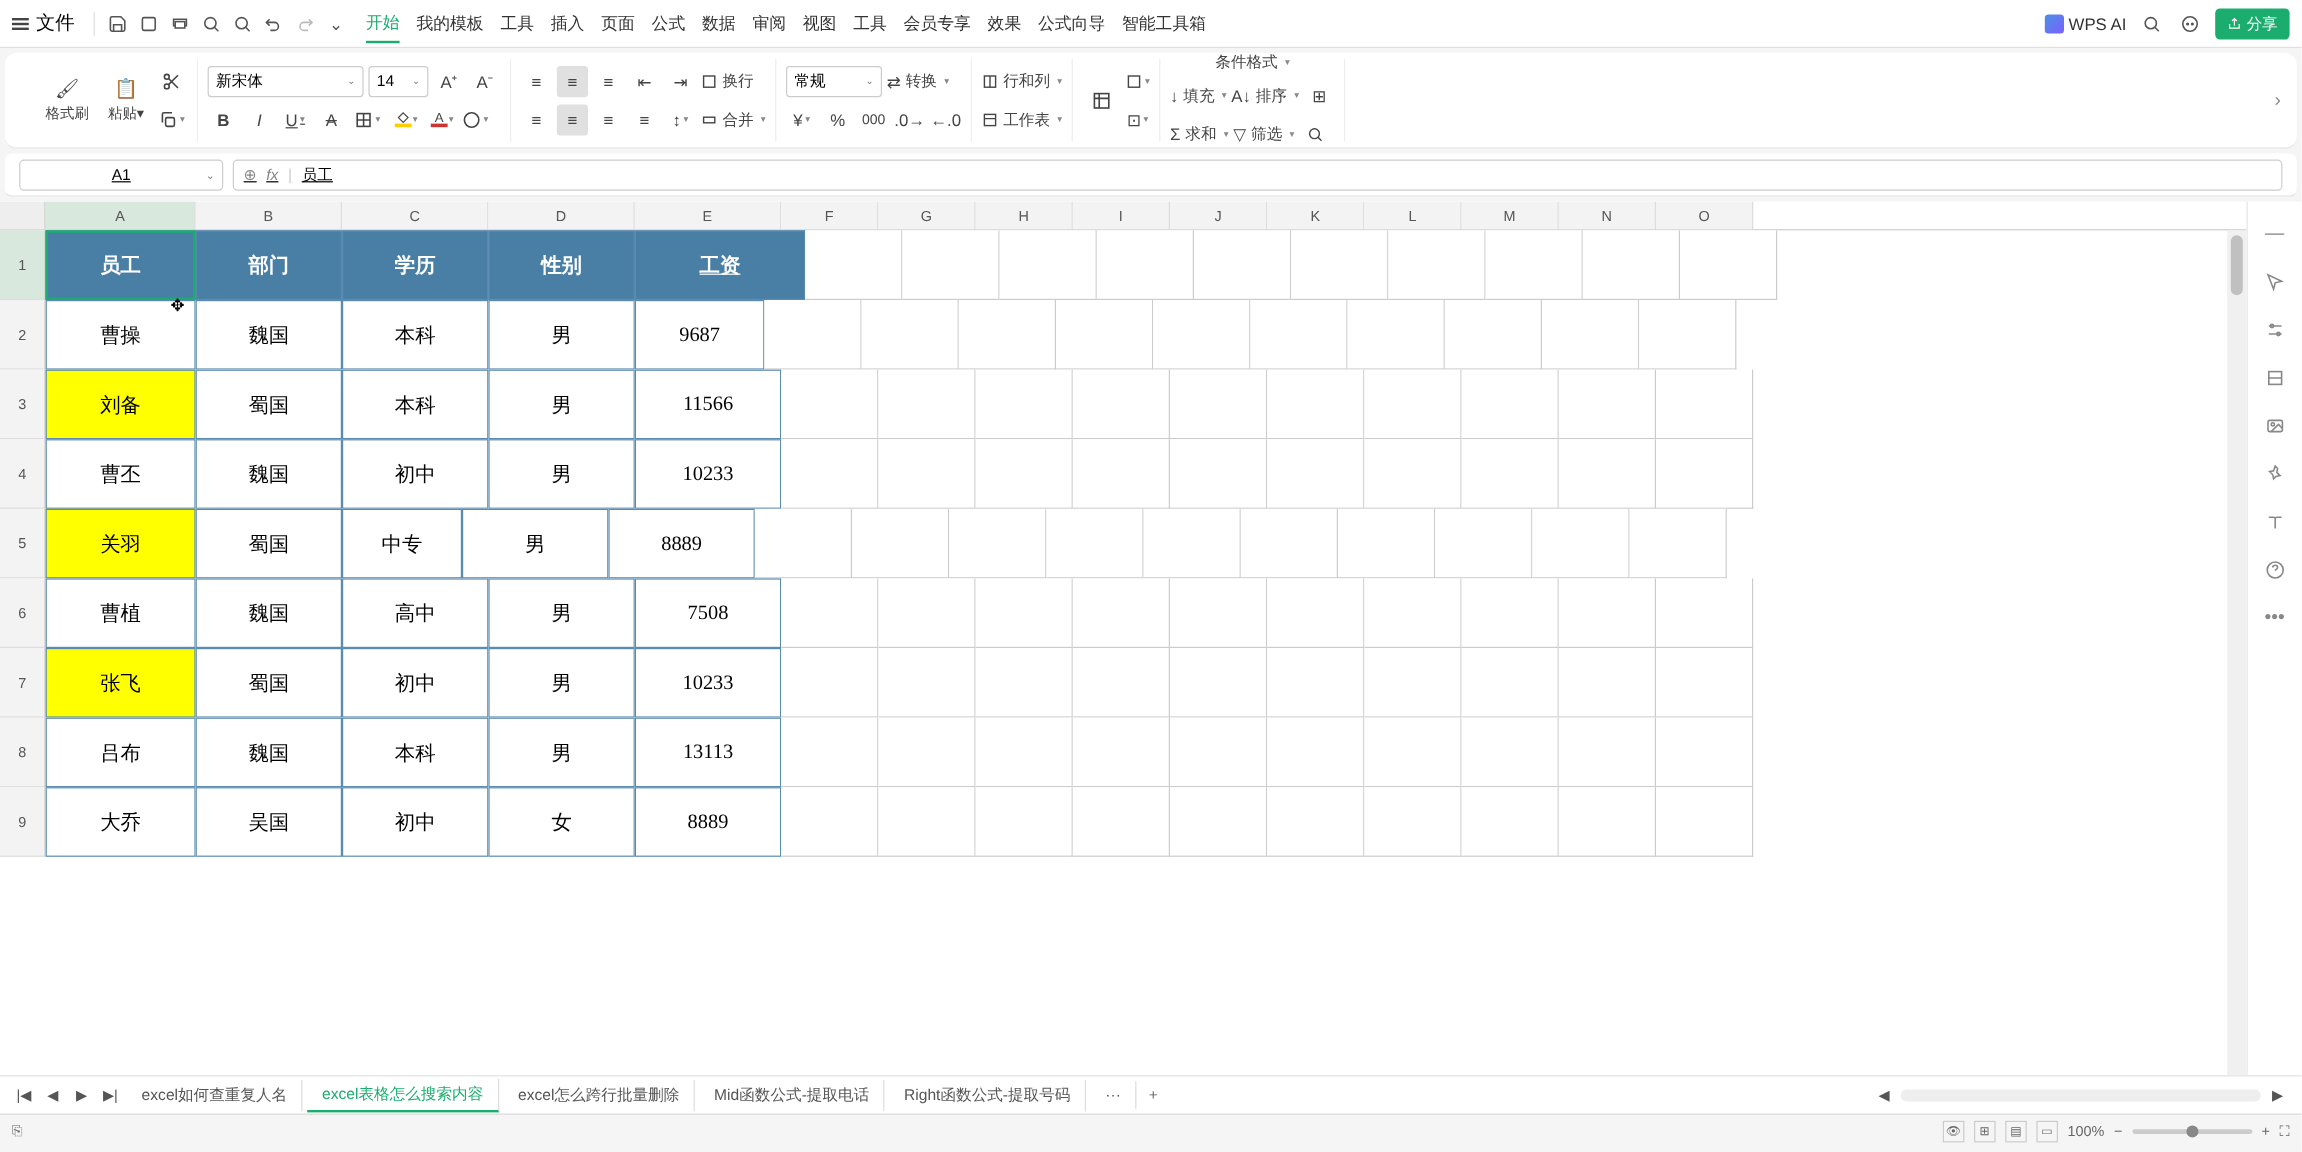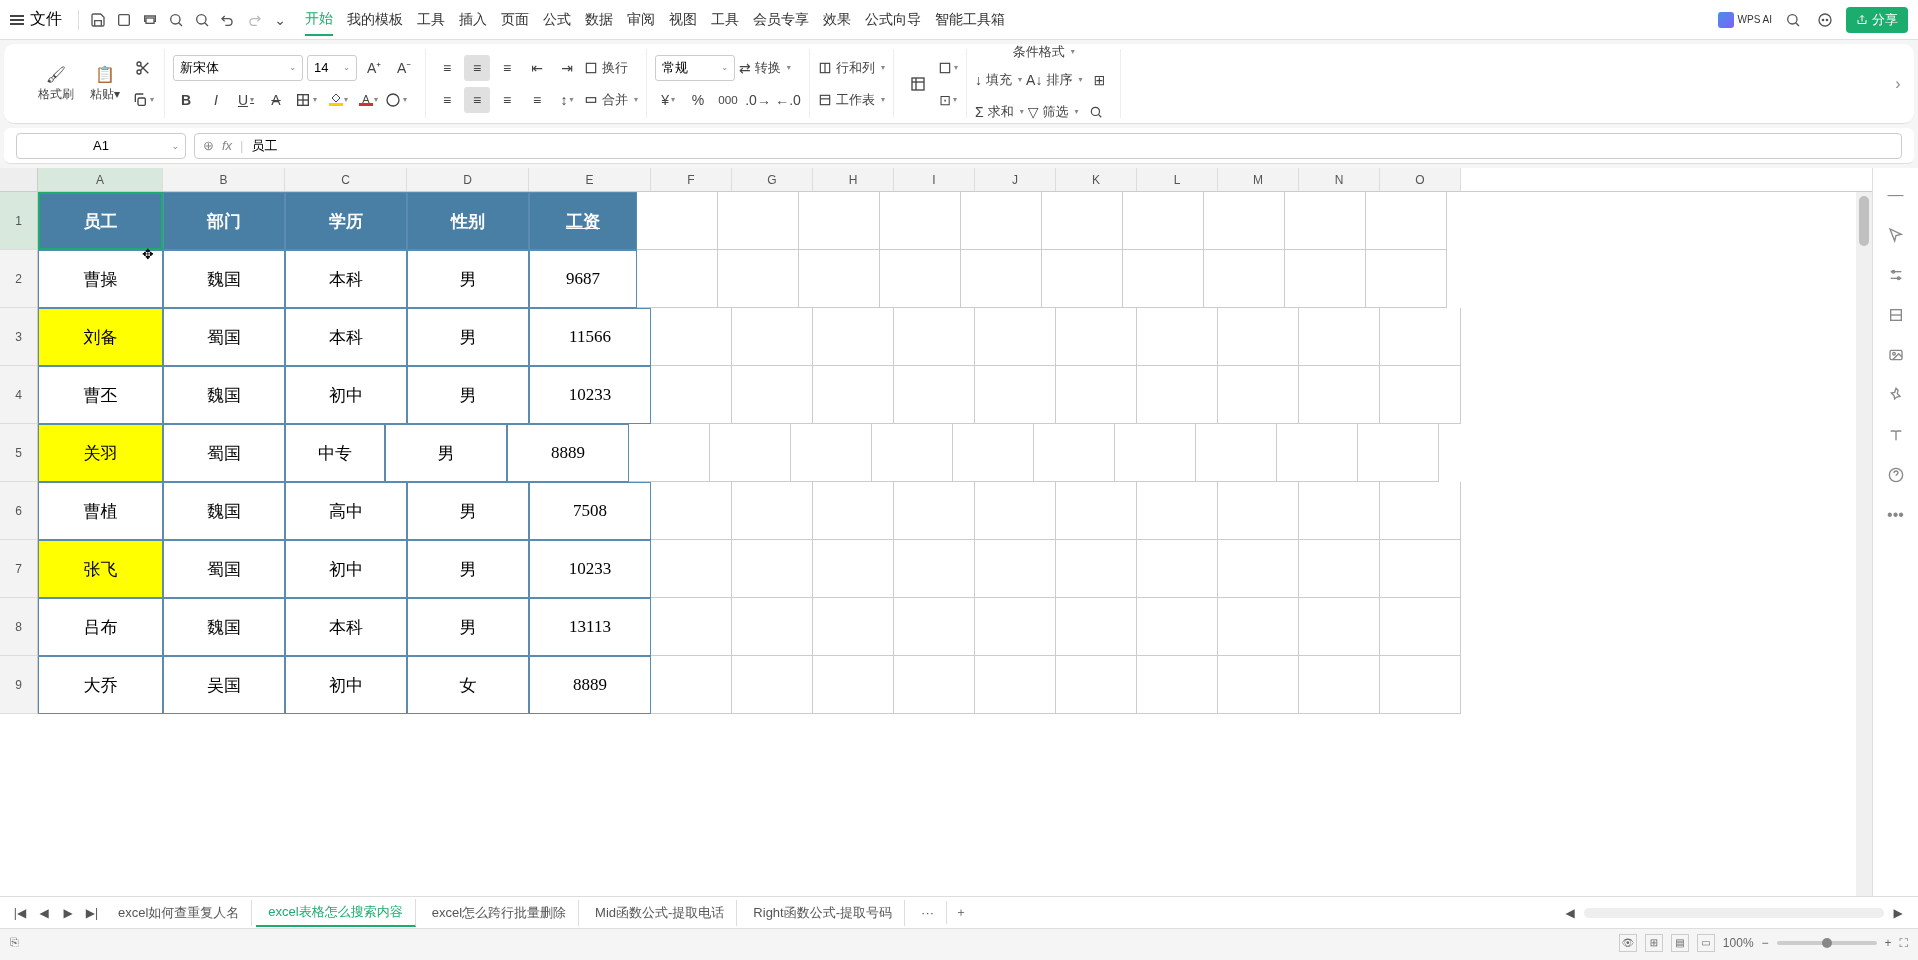--- a/index.html
+++ b/index.html
@@ -7,36 +7,36 @@
 .topbar { display: flex; align-items: center; height: 40px; background: #fff; padding: 0 10px; border-bottom: 1px solid #e0e0e0; gap: 4px; }
 .topbar .file-menu { display: flex; align-items: center; gap: 6px; margin-right: 8px; }
 .hamburger { display: flex; flex-direction: column; gap: 2px; cursor: pointer; }
 .hamburger span { width: 14px; height: 2px; background: #444; }
 .topbar-icon { width: 22px; height: 22px; display: flex; align-items: center; justify-content: center; color: #555; font-size: 14px; cursor: pointer; border-radius: 3px; }
 .divider-v { width: 1px; height: 20px; background: #ddd; margin: 0 4px; }
 .tabs { display: flex; align-items: center; gap: 14px; margin-left: 10px; }
 .tab { font-size: 14px; color: #333; padding: 6px 0; cursor: pointer; }
 .tab.active { color: #1aad6e; border-bottom: 2px solid #1aad6e; font-weight: 500; }
 .topbar-right { margin-left: auto; display: flex; align-items: center; gap: 10px; }
-.wps-ai { display: flex; align-items: center; gap: 4px; font-size: 10px; color: #333; }
+.wps-ai { display: flex; align-items: center; gap: 4px; font-size: 14px; color: #333; }
 .wps-ai-logo { width: 16px; height: 16px; background: linear-gradient(135deg, #4a90e2, #7b61ff); border-radius: 3px; }
 .share-btn { background: #1aad6e; color: #fff; padding: 4px 10px; border-radius: 4px; font-size: 13px; display: flex; align-items: center; gap: 4px; }
 .ribbon { display: flex; align-items: center; height: 80px; background: #fff; padding: 5px 20px; border-bottom: 1px solid #e0e0e0; border-radius: 10px; margin: 4px; position: relative; }
 .ribbon-group { display: flex; flex-direction: column; gap: 6px; padding: 0 8px; border-right: 1px solid #eee; height: 100%; justify-content: center; }
 .ribbon-btn { display: flex; flex-direction: column; align-items: center; gap: 2px; font-size: 12px; color: #444; cursor: pointer; padding: 2px 6px; }
 .ribbon-btn-icon { width: 20px; height: 20px; display: flex; align-items: center; justify-content: center; font-size: 16px; }
 .ribbon-row { display: flex; align-items: center; gap: 4px; }
 .font-name { width: 130px; height: 26px; border: 1px solid #ccc; border-radius: 3px; padding: 0 6px; font-size: 13px; display: flex; align-items: center; justify-content: space-between; }
 .font-size { width: 50px; height: 26px; border: 1px solid #ccc; border-radius: 3px; padding: 0 6px; font-size: 13px; display: flex; align-items: center; justify-content: space-between; }
 .sq-btn { width: 26px; height: 26px; display: flex; align-items: center; justify-content: center; font-size: 14px; color: #444; cursor: pointer; border-radius: 3px; }
 .sq-btn .under-color { width: 14px; height: 3px; background: #cc3333; margin-top: -2px; }
 .arrow-down { font-size: 8px; color: #888; margin-left: 2px; }
 .ribbon-label { font-size: 13px; color: #444; }
 .ribbon-expand { position: absolute; right: 6px; top: 50%; transform: translateY(-50%); width: 20px; height: 40px; display: flex; align-items: center; justify-content: center; color: #888; cursor: pointer; }
-.formula-bar { display: flex; align-items: center; height: 36px; background: #fff; padding: 0 12px; gap: 8px; border-bottom: 1px solid #e0e0e0; margin: 4px; border-radius: 6px; }
+.formula-bar { display: flex; align-items: center; height: 36px; background: #fff; padding: 0 12px; gap: 8px; border-bottom: 1px solid #e0e0e0; margin: 4px; border-radius: 6px; text-decoration: underline; }
 .cell-ref { width: 170px; height: 26px; border: 1px solid #ccc; border-radius: 4px; display: flex; align-items: center; justify-content: center; font-size: 13px; position: relative; }
 .cell-ref .dd { position: absolute; right: 6px; font-size: 9px; color: #888; }
 .fx-area { flex: 1; height: 26px; border: 1px solid #ccc; border-radius: 4px; display: flex; align-items: center; padding: 0 8px; font-size: 13px; gap: 8px; }
 .fx-label { font-style: italic; color: #888; }
 .main-area { display: flex; height: calc(100% - 40px - 88px - 44px - 32px - 28px); }
 .sheet-area { flex: 1; background: #fff; position: relative; overflow: hidden; }
 .right-rail { width: 46px; background: #fff; border-left: 1px solid #e0e0e0; display: flex; flex-direction: column; align-items: center; gap: 18px; padding-top: 16px; }
 .right-rail .rail-icon { width: 22px; height: 22px; color: #888; display: flex; align-items: center; justify-content: center; font-size: 16px; cursor: pointer; }
 .col-headers { display: flex; height: 24px; border-bottom: 1px solid #ccc; }
 .corner { width: 38px; background: #eee; border-right: 1px solid #ccc; }
@@ -406,21 +406,21 @@
           <div class="row-h">8</div>
           <div class="row-h">9</div>
         </div>
       <div class="cells" id="cells">
         <div class="cursor-cross">✥</div>
       <div class="row">
             <div class="cell databorder header selected" style="width: 125px;">员工</div>
             <div class="cell databorder header" style="width: 122px;">部门</div>
             <div class="cell databorder header" style="width: 122px;">学历</div>
             <div class="cell databorder header" style="width: 122px;">性别</div>
-            <div class="cell databorder header" style="width: 108px; text-decoration: underline;">工资</div>
+            <div class="cell databorder header" style="width: 142px; text-decoration: underline;">工资</div>
             <div class="cell" style="width: 81px;"></div>
             <div class="cell" style="width: 81px;"></div>
             <div class="cell" style="width: 81px;"></div>
             <div class="cell" style="width: 81px;"></div>
             <div class="cell" style="width: 81px;"></div>
             <div class="cell" style="width: 81px;"></div>
             <div class="cell" style="width: 81px;"></div>
             <div class="cell" style="width: 81px;"></div>
             <div class="cell" style="width: 81px;"></div>
             <div class="cell" style="width: 81px;"></div>

